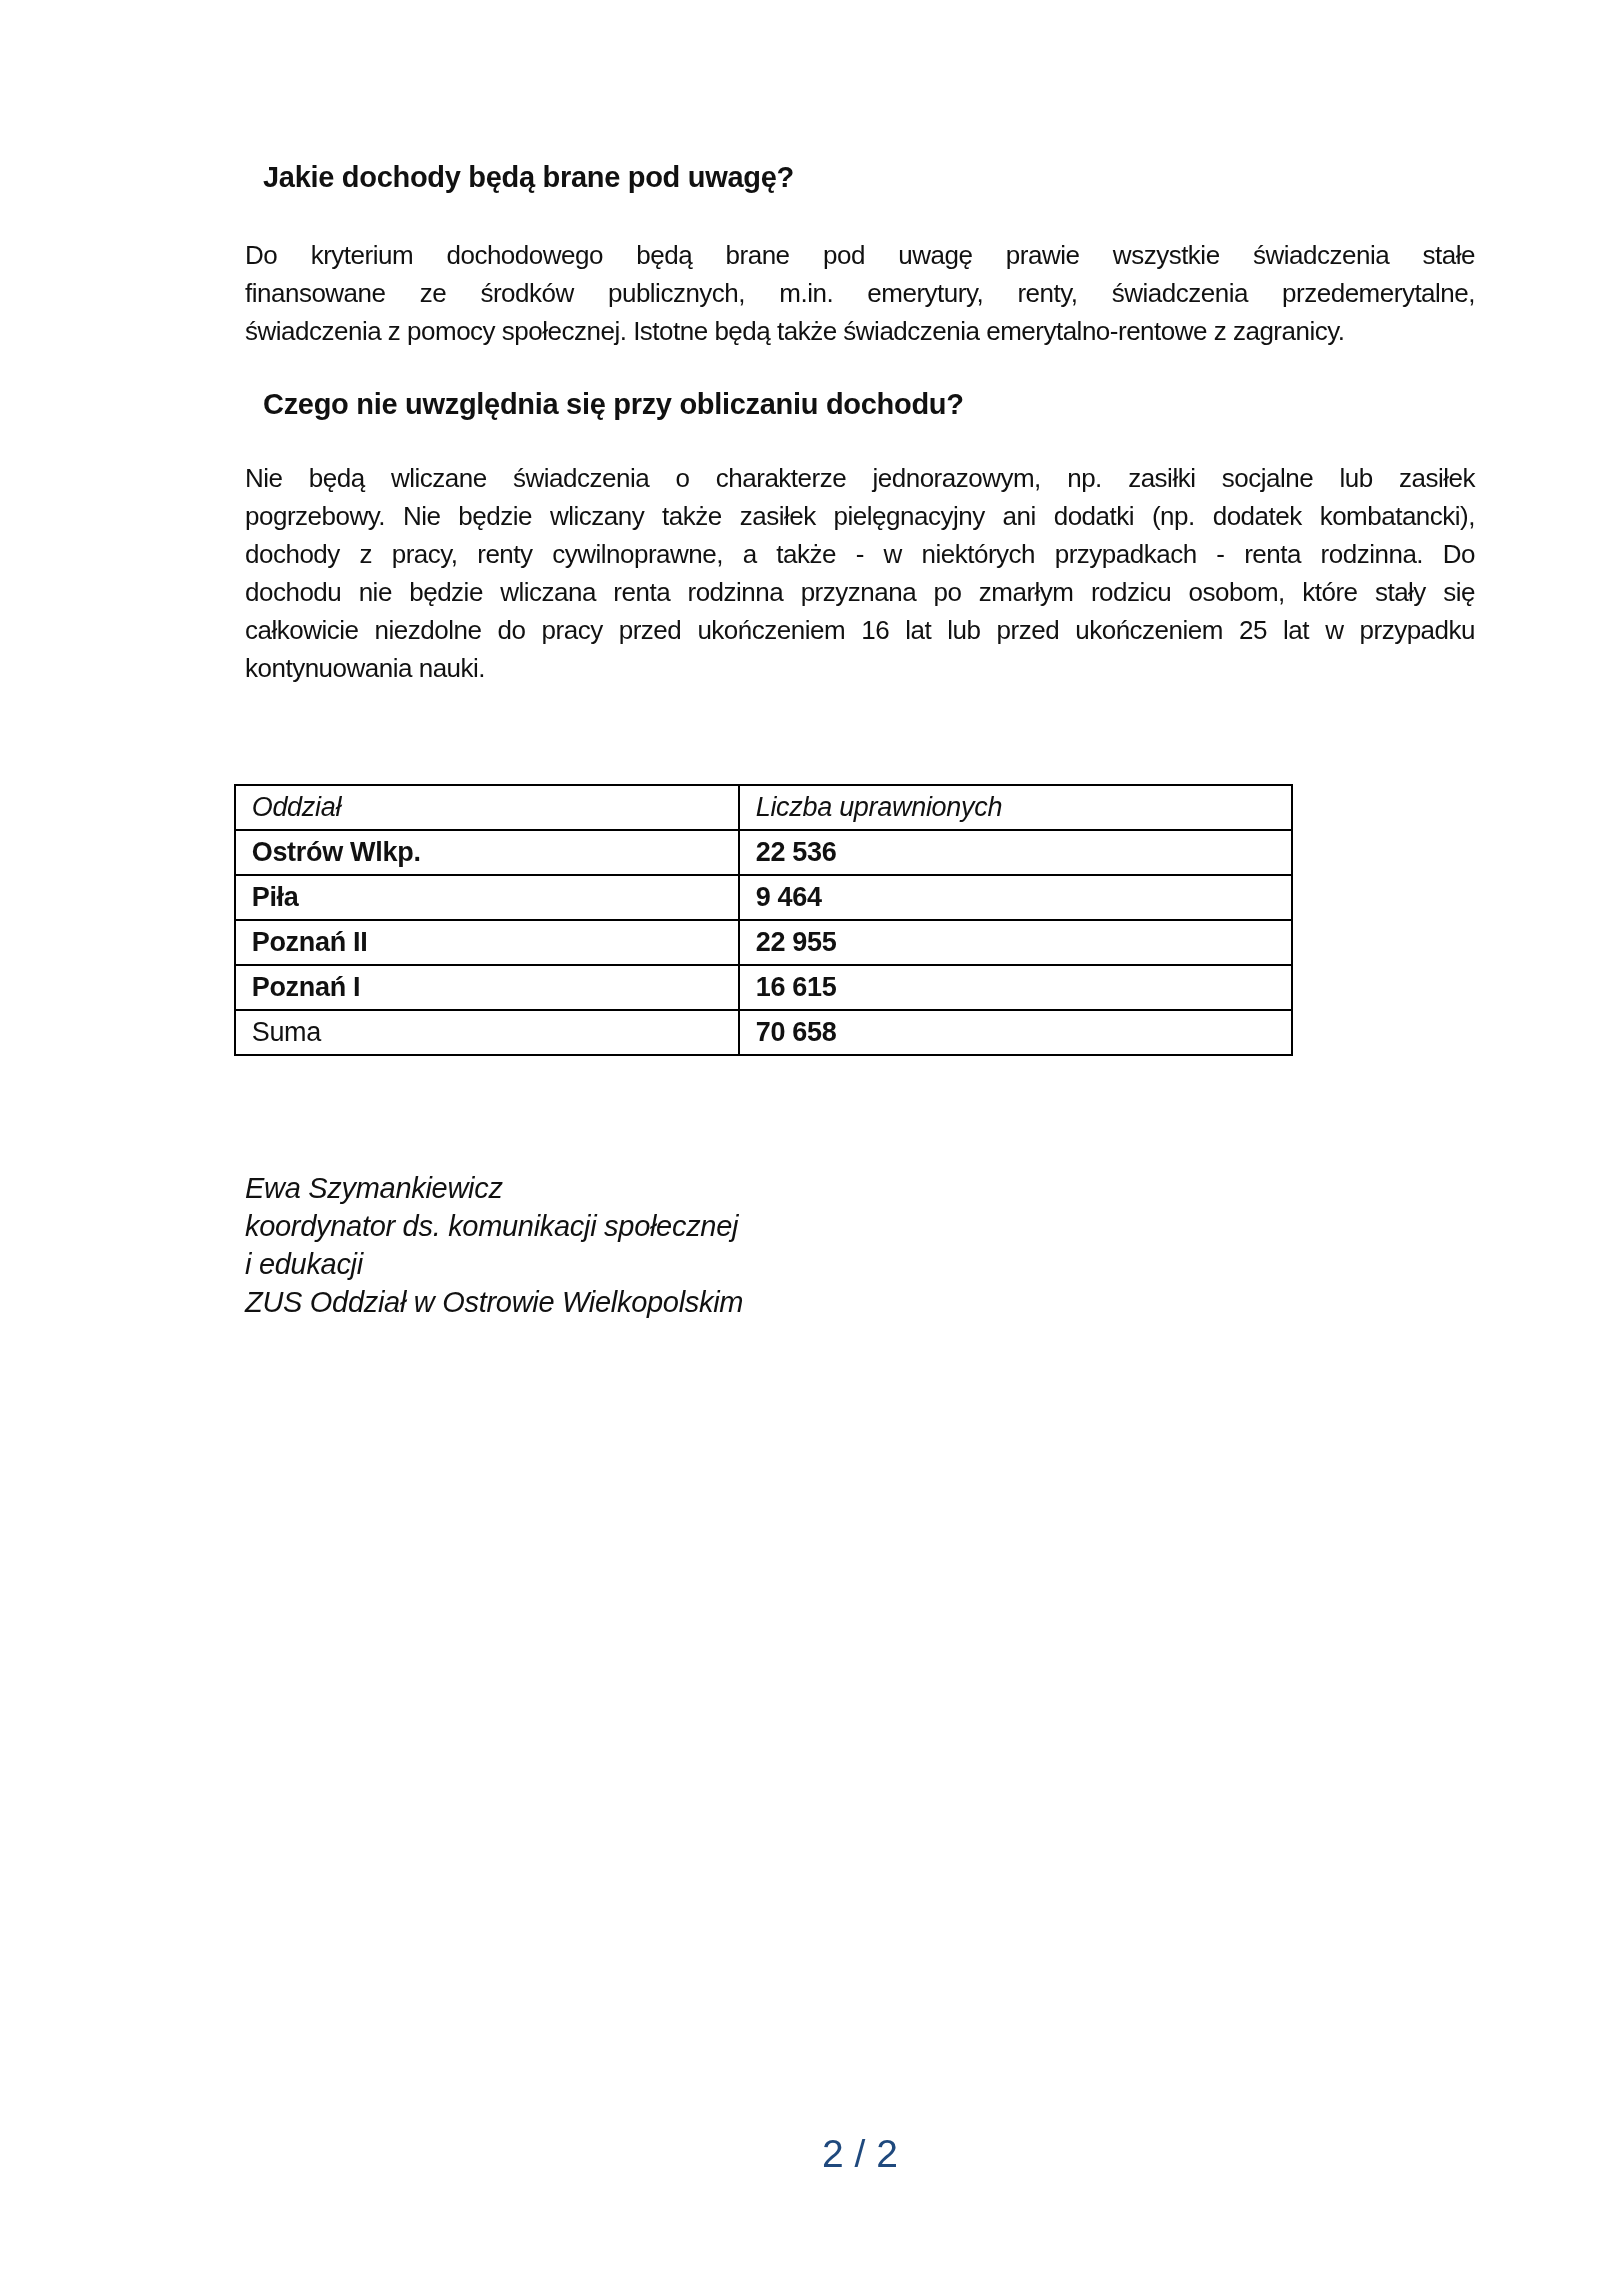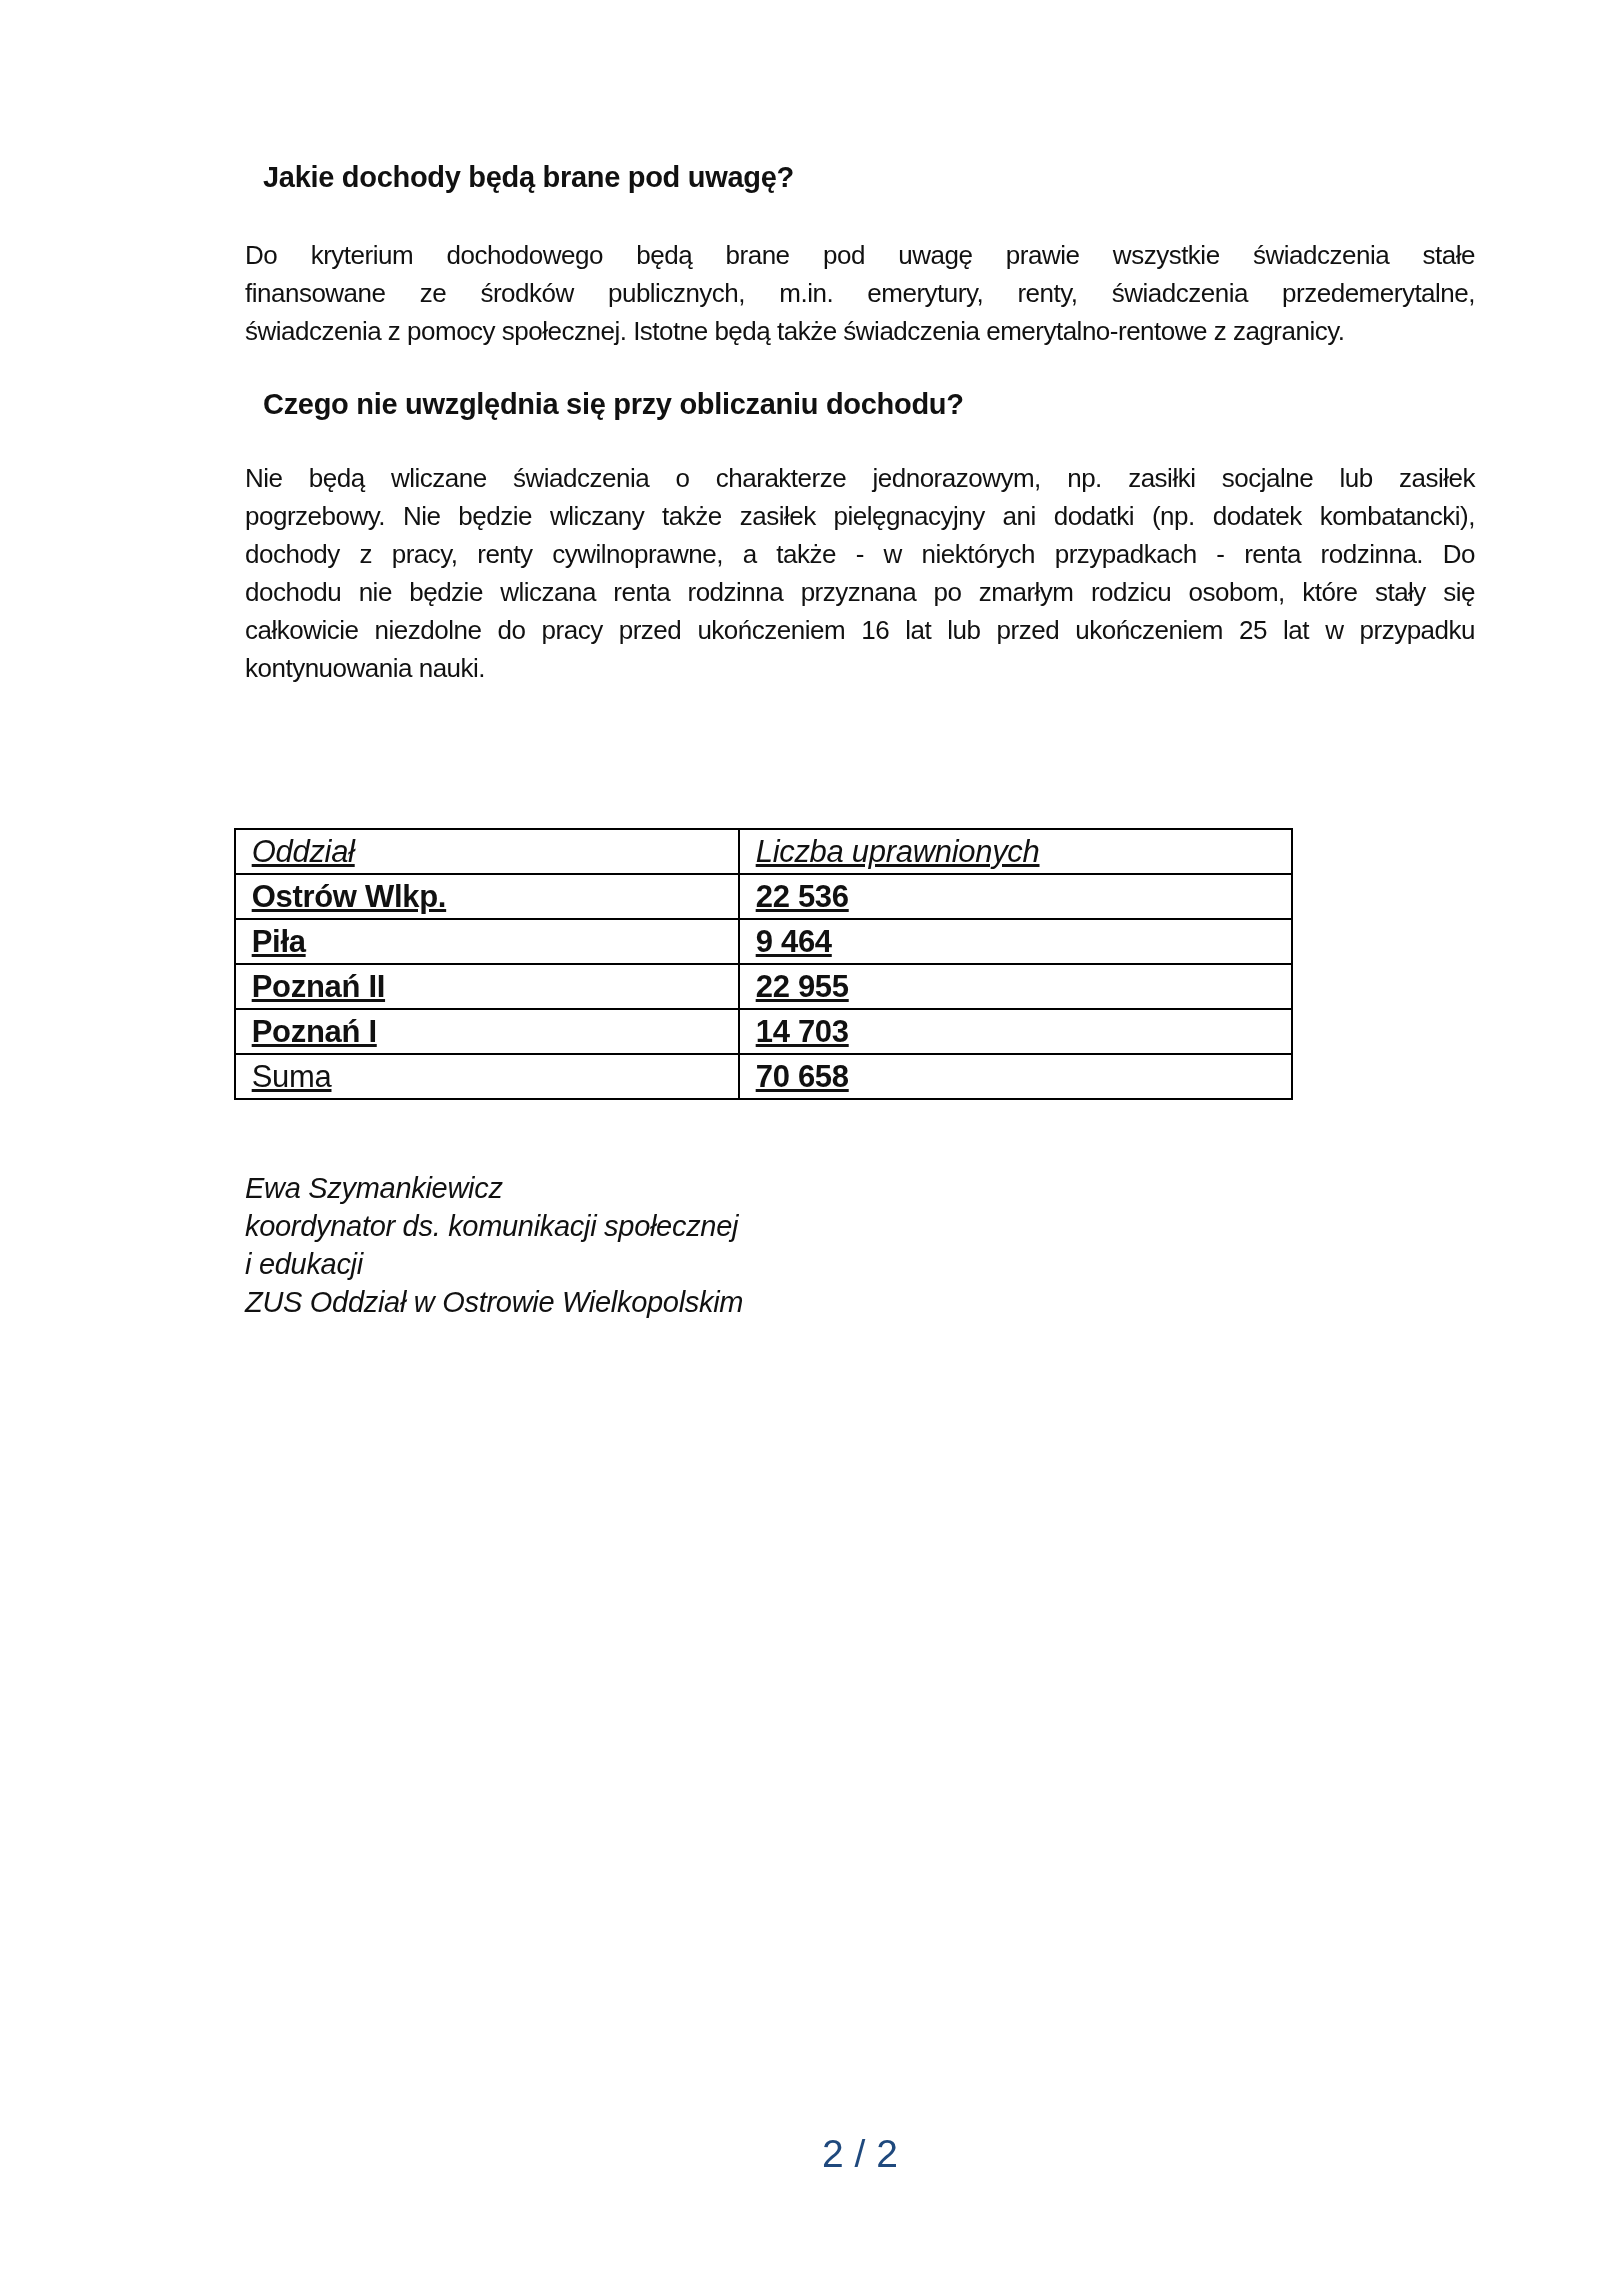--- a/index.html
+++ b/index.html
@@ -25,24 +25,24 @@
   }
   .para-1{top:236px;}
   .para-2{top:459px;}
   .line{
     height:38px;line-height:38px;
     text-align:justify;text-align-last:justify;
     white-space:nowrap;
   }
   .line.last{text-align:left;text-align-last:left;}
   .doc-table{
-    position:absolute;left:234px;top:828px;
+    position:absolute;left:234px;top:784px;
     width:1057px;
     border-collapse:collapse;table-layout:fixed;
-    font-size:31px;letter-spacing:-0.3px;text-decoration:underline;
+    font-size:27px;letter-spacing:-0.3px;
   }
   .doc-table col.c1{width:504px;}
   .doc-table col.c2{width:553px;}
   .doc-table th,.doc-table td{
     border:2.6px solid #000000;
     height:43px;
     padding:0 6.5px 0 15.7px;
     vertical-align:middle;
     text-align:left;
     font-weight:normal;
@@ -105,21 +105,21 @@
       <tr>
         <td class="b">Piła</td>
         <td class="b">9 464</td>
       </tr>
       <tr>
         <td class="b">Poznań II</td>
         <td class="b">22 955</td>
       </tr>
       <tr>
         <td class="b">Poznań I</td>
-        <td class="b">14 703</td>
+        <td class="b">16 615</td>
       </tr>
       <tr>
         <td>Suma</td>
         <td class="b">70 658</td>
       </tr>
     </tbody>
   </table>
 
   <div class="signature">
     <div class="sig-line">Ewa Szymankiewicz</div>

